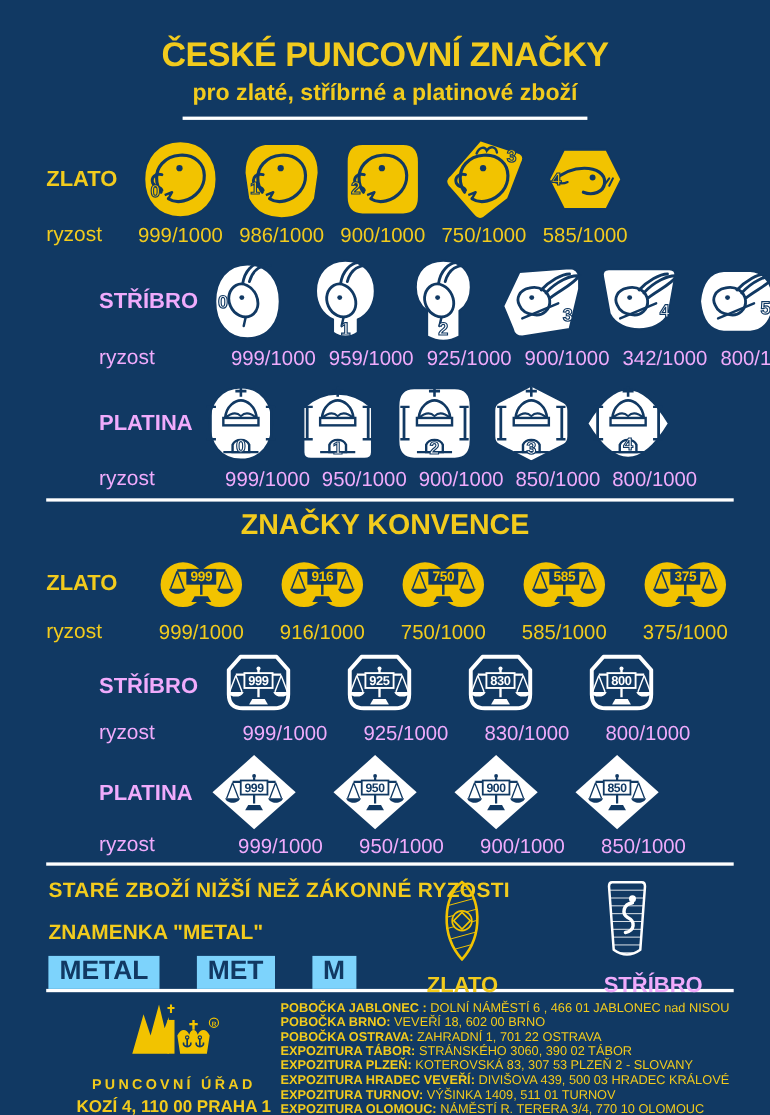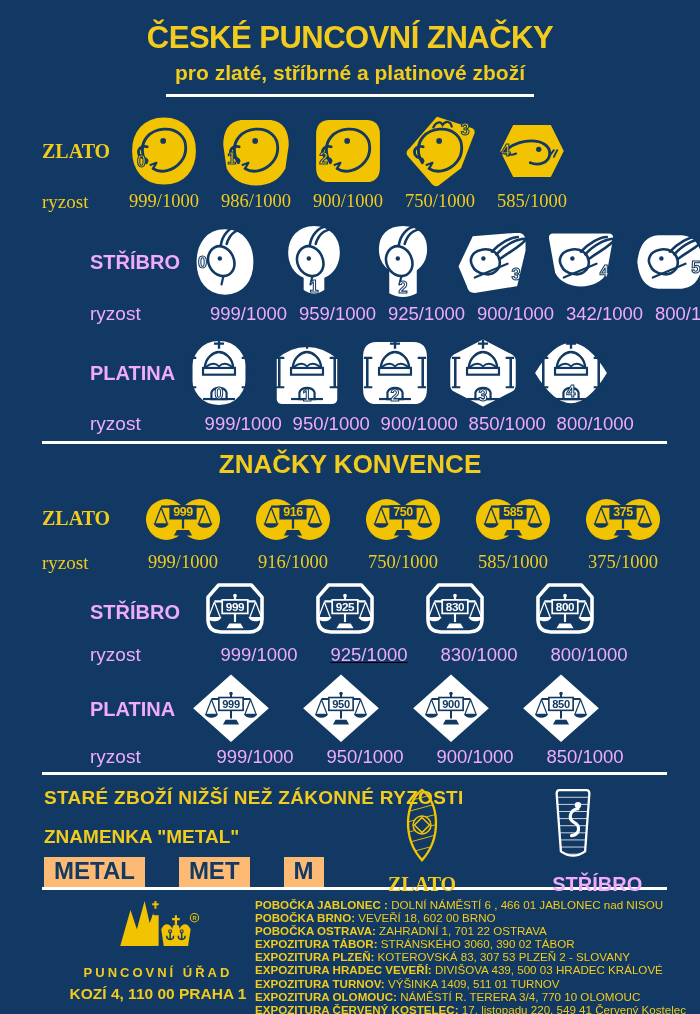--- a/index.html
+++ b/index.html
@@ -1,41 +1,41 @@
 <!DOCTYPE html>
 <html><head>
 <meta charset="utf-8">
 <style>
   html,body{margin:0;padding:0;background:#222;}
   .poster{
     position:relative;width:700px;height:1014px;margin:0 auto;
     background:#113963;overflow:hidden;
     font-family:"Liberation Sans",sans-serif;
   }
-  .hdr{ text-align:center; padding-top:20px; }
+  .hdr{ text-align:center; padding-top:32px; }
   .title{ font-size:31px;font-weight:bold;color:#F2CB1D;letter-spacing:-0.5px; }
   .subtitle{ font-size:21px;font-weight:bold;color:#F2CB1D;margin-top:5px; }
   .rule{ background:#fff;height:3px; }
   .rule-hdr{ width:368px;margin:9px auto 0; }
   .rule-wide{ width:625px;margin-left:42px; }
   .mark-row{ display:flex;align-items:flex-start; padding-left:42px; }
   .lblblk{ flex:0 0 76px; display:flex;flex-direction:column; }
   .lblblk .metal{ font-size:20px;font-weight:bold;letter-spacing:0; }
   .lblblk .ryz{ font-size:19px; }
   .kv .lblblk{ flex:0 0 86px; }
   .cell{ display:flex;flex-direction:column;align-items:center; }
   .cell .icon{ display:flex;align-items:center;justify-content:center; }
   .cell .purity{ font-size:18.5px; white-space:nowrap; }
-  .c-gold{ color:#F2CB1D;font-family:Liberation Serif, serif; } .c-white{ color:#f0abfc;margin-left:48px; }
+  .c-gold{ color:#F2CB1D; } .c-white{ color:#f0abfc;margin-left:48px; }
   .kvtitle{ text-align:center;font-size:26px;font-weight:bold;color:#F2CB1D;margin-top:5px; }
   .metalsec{ position:relative; height:112px; }
   .metalsec .h1{ font-size:19px;font-weight:bold;color:#F2CB1D;padding:12px 0 0 44px;letter-spacing:0.3px;}
   .metalsec .h2{ font-size:19px;font-weight:bold;color:#F2CB1D;padding:17px 0 0 44px; }
   .stamps{ display:flex;gap:34px;padding:9px 0 0 44px;align-items:center; }
-  .stamp{ background:#fdba74;color:#113963;font-weight:bold;font-size:24px;
+  .stamp{ background:#7dd3fc;color:#113963;font-weight:bold;font-size:24px;
           padding:1px 10px 3px;line-height:26px; }
   .metalmarks{ position:absolute; top:4px; left:388px; display:flex; gap:48px; }
   .mmk{ display:flex;flex-direction:column;align-items:center; }
   .mmk .mlab{ font-size:20px;font-weight:bold;margin-top:2px; }
   .footer{ position:relative; height:126px; }
   .f-left{ position:absolute;left:48px;top:6px;width:220px;text-align:center;color:#F2CB1D; }
   .f-left .office{ font-size:13px;font-weight:bold;letter-spacing:3px;margin-top:1px; }
   .f-left .addr{ font-size:15.5px;font-weight:bold;margin-top:5px; }
   .f-right{ position:absolute;left:255px;top:8px;width:440px; }
   .branch{ font-size:11.6px;line-height:13.1px;color:#F2CB1D;white-space:nowrap; }
@@ -423,21 +423,21 @@
     <path d="M21,31L13,52M21,31L29,52M79,31L71,52M79,31L87,52" stroke="#FFFFFF" stroke-width="1.8" fill="none"></path>
     <path d="M11,52H31C29,60 13,60 11,52Z" fill="#FFFFFF"></path>
     <path d="M69,52H89C87,60 71,60 69,52Z" fill="#FFFFFF"></path>
     <path d="M42,61H58L62,68H38Z" fill="#FFFFFF"></path>
     <rect x="32" y="28" width="36" height="19" fill="#113963" stroke="#FFFFFF" stroke-width="2.4"></rect>
     <text x="50" y="43" font-size="16.5" font-weight="bold" text-anchor="middle" fill="#FFFFFF" letter-spacing="-0.5" font-family="Liberation Sans, sans-serif">999</text>
             </svg>
           </div>
           <div class="purity c-white">999/1000</div>
         </div>
-        <div class="cell" style="width: 110px; text-decoration: underline;">
+        <div class="cell" style="width: 110px;">
           <div class="icon" style="height: 64px;">
             <svg viewBox="0 0 100 90" width="94" height="64">
     <path d="M12,24L27,7L73,7L88,24L88,55C88,67 82,73 70,73L30,73C18,73 12,67 12,55Z" fill="#113963" stroke="#FFFFFF" stroke-width="5" stroke-linejoin="round"></path>
               <circle cx="50" cy="22" r="2.6" fill="#FFFFFF"></circle>
     <path d="M50,24V59" stroke="#FFFFFF" stroke-width="3"></path>
     <path d="M21,30H79" stroke="#FFFFFF" stroke-width="3"></path>
     <path d="M21,31L13,52M21,31L29,52M79,31L71,52M79,31L87,52" stroke="#FFFFFF" stroke-width="1.8" fill="none"></path>
     <path d="M11,52H31C29,60 13,60 11,52Z" fill="#FFFFFF"></path>
     <path d="M69,52H89C87,60 71,60 69,52Z" fill="#FFFFFF"></path>
     <path d="M42,61H58L62,68H38Z" fill="#FFFFFF"></path>

